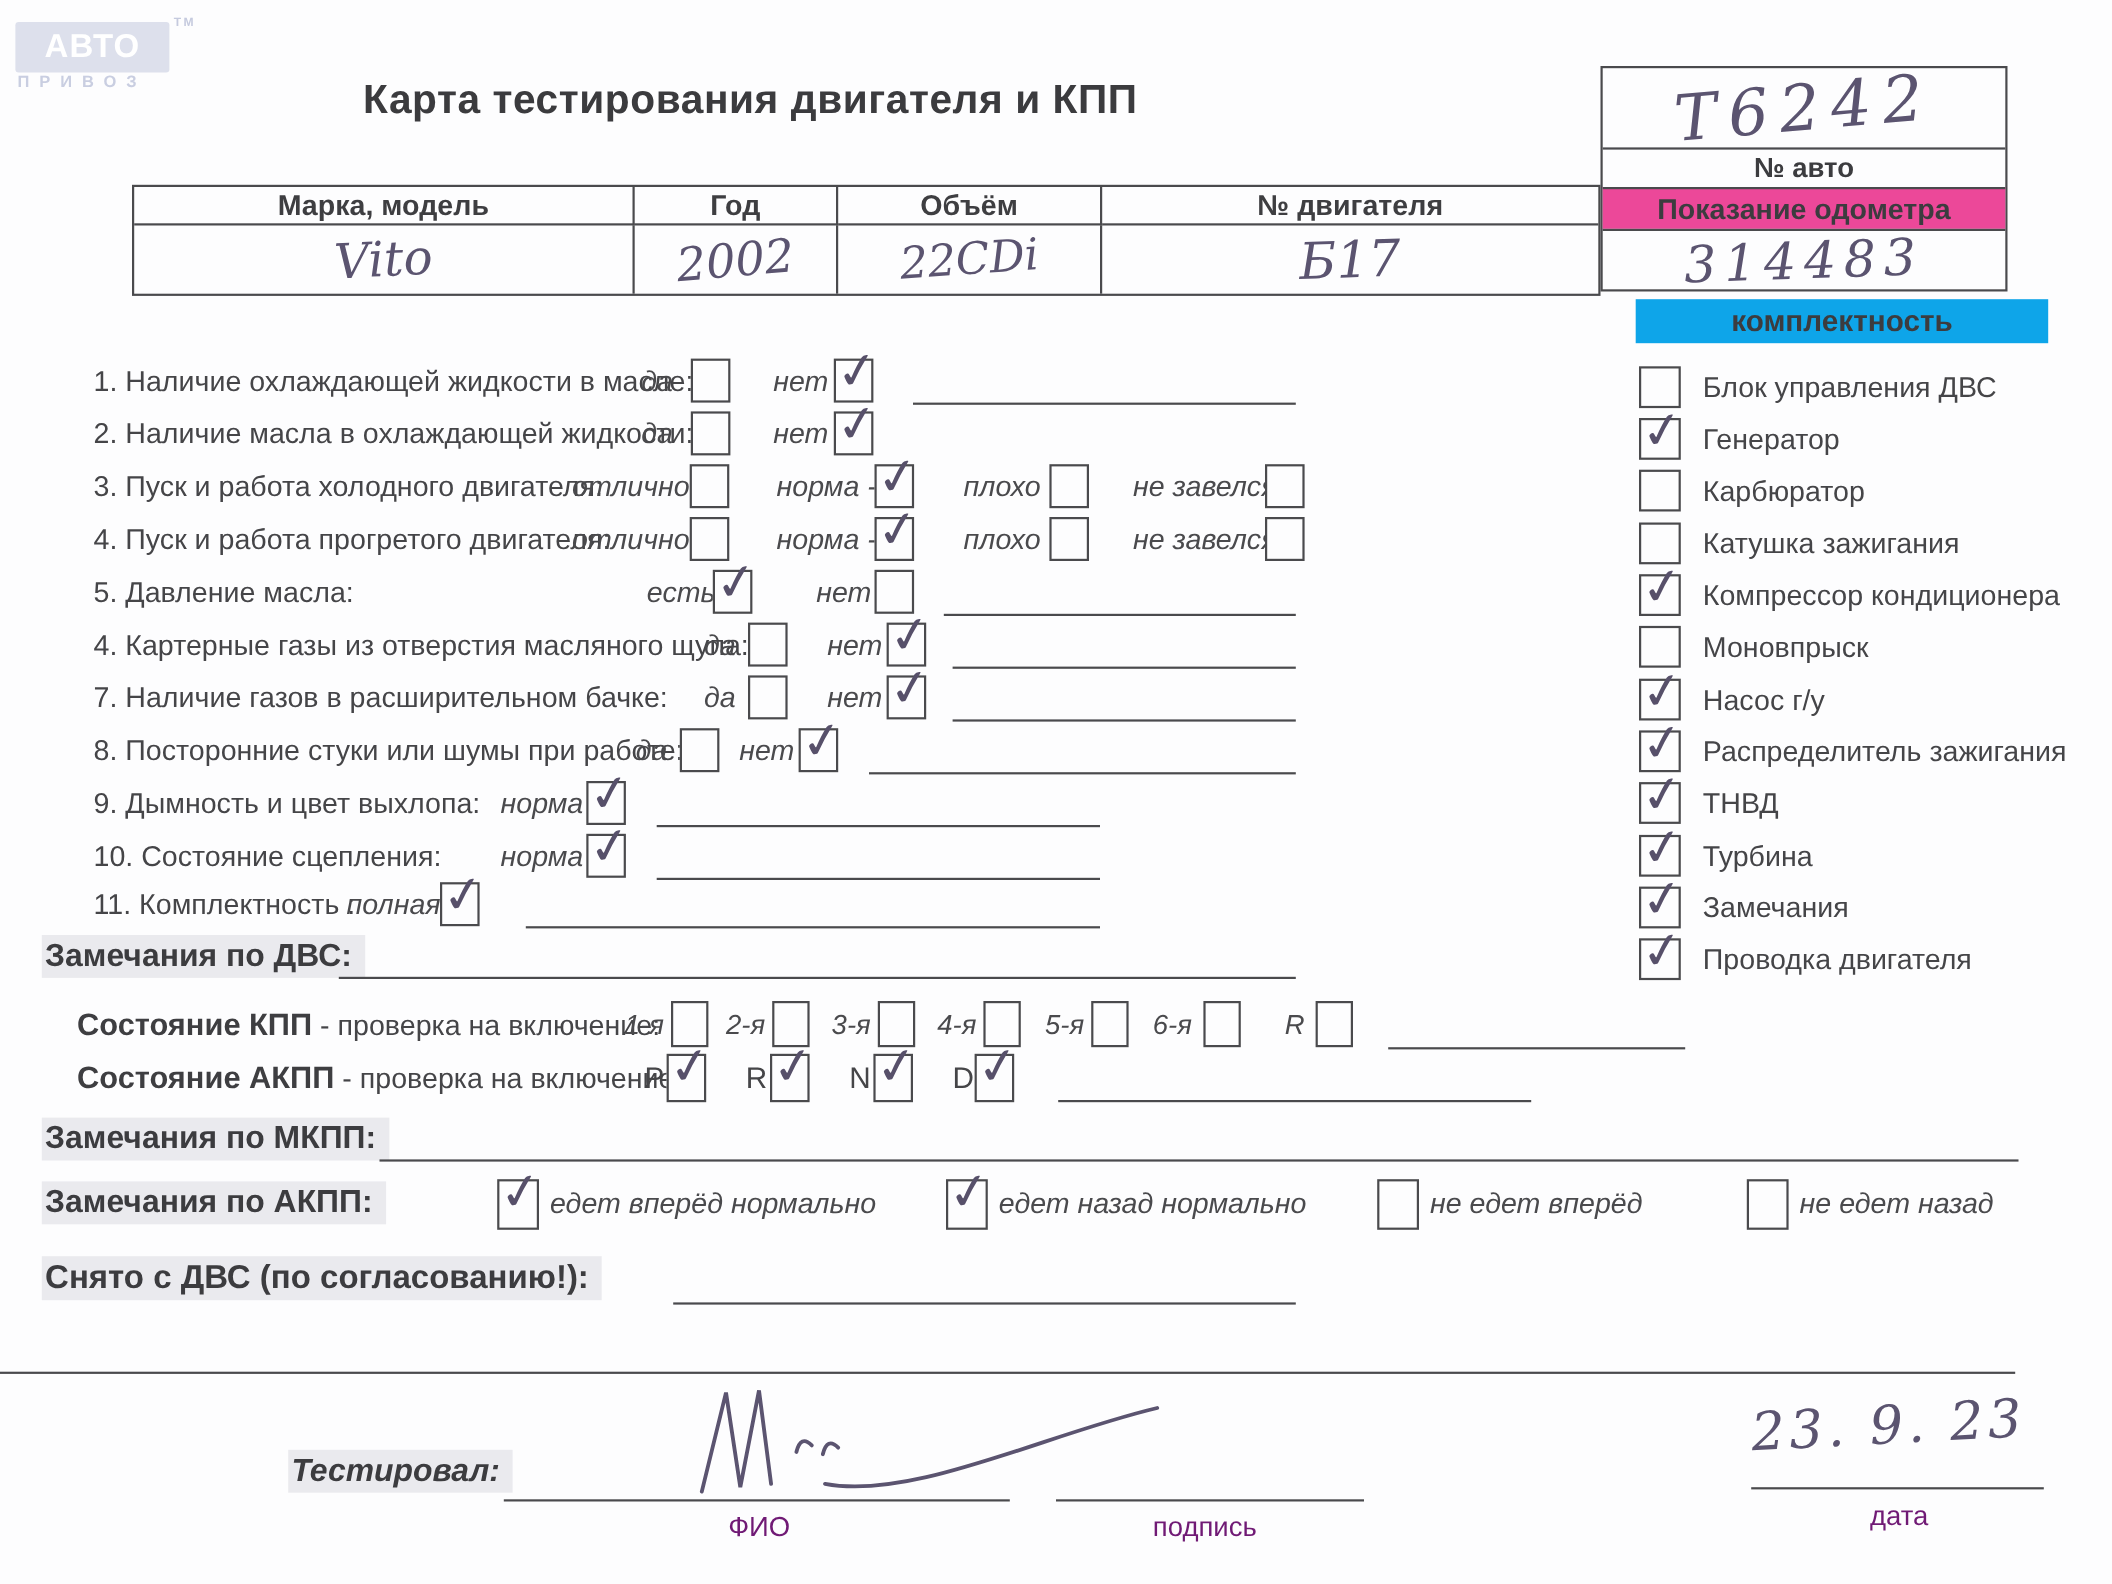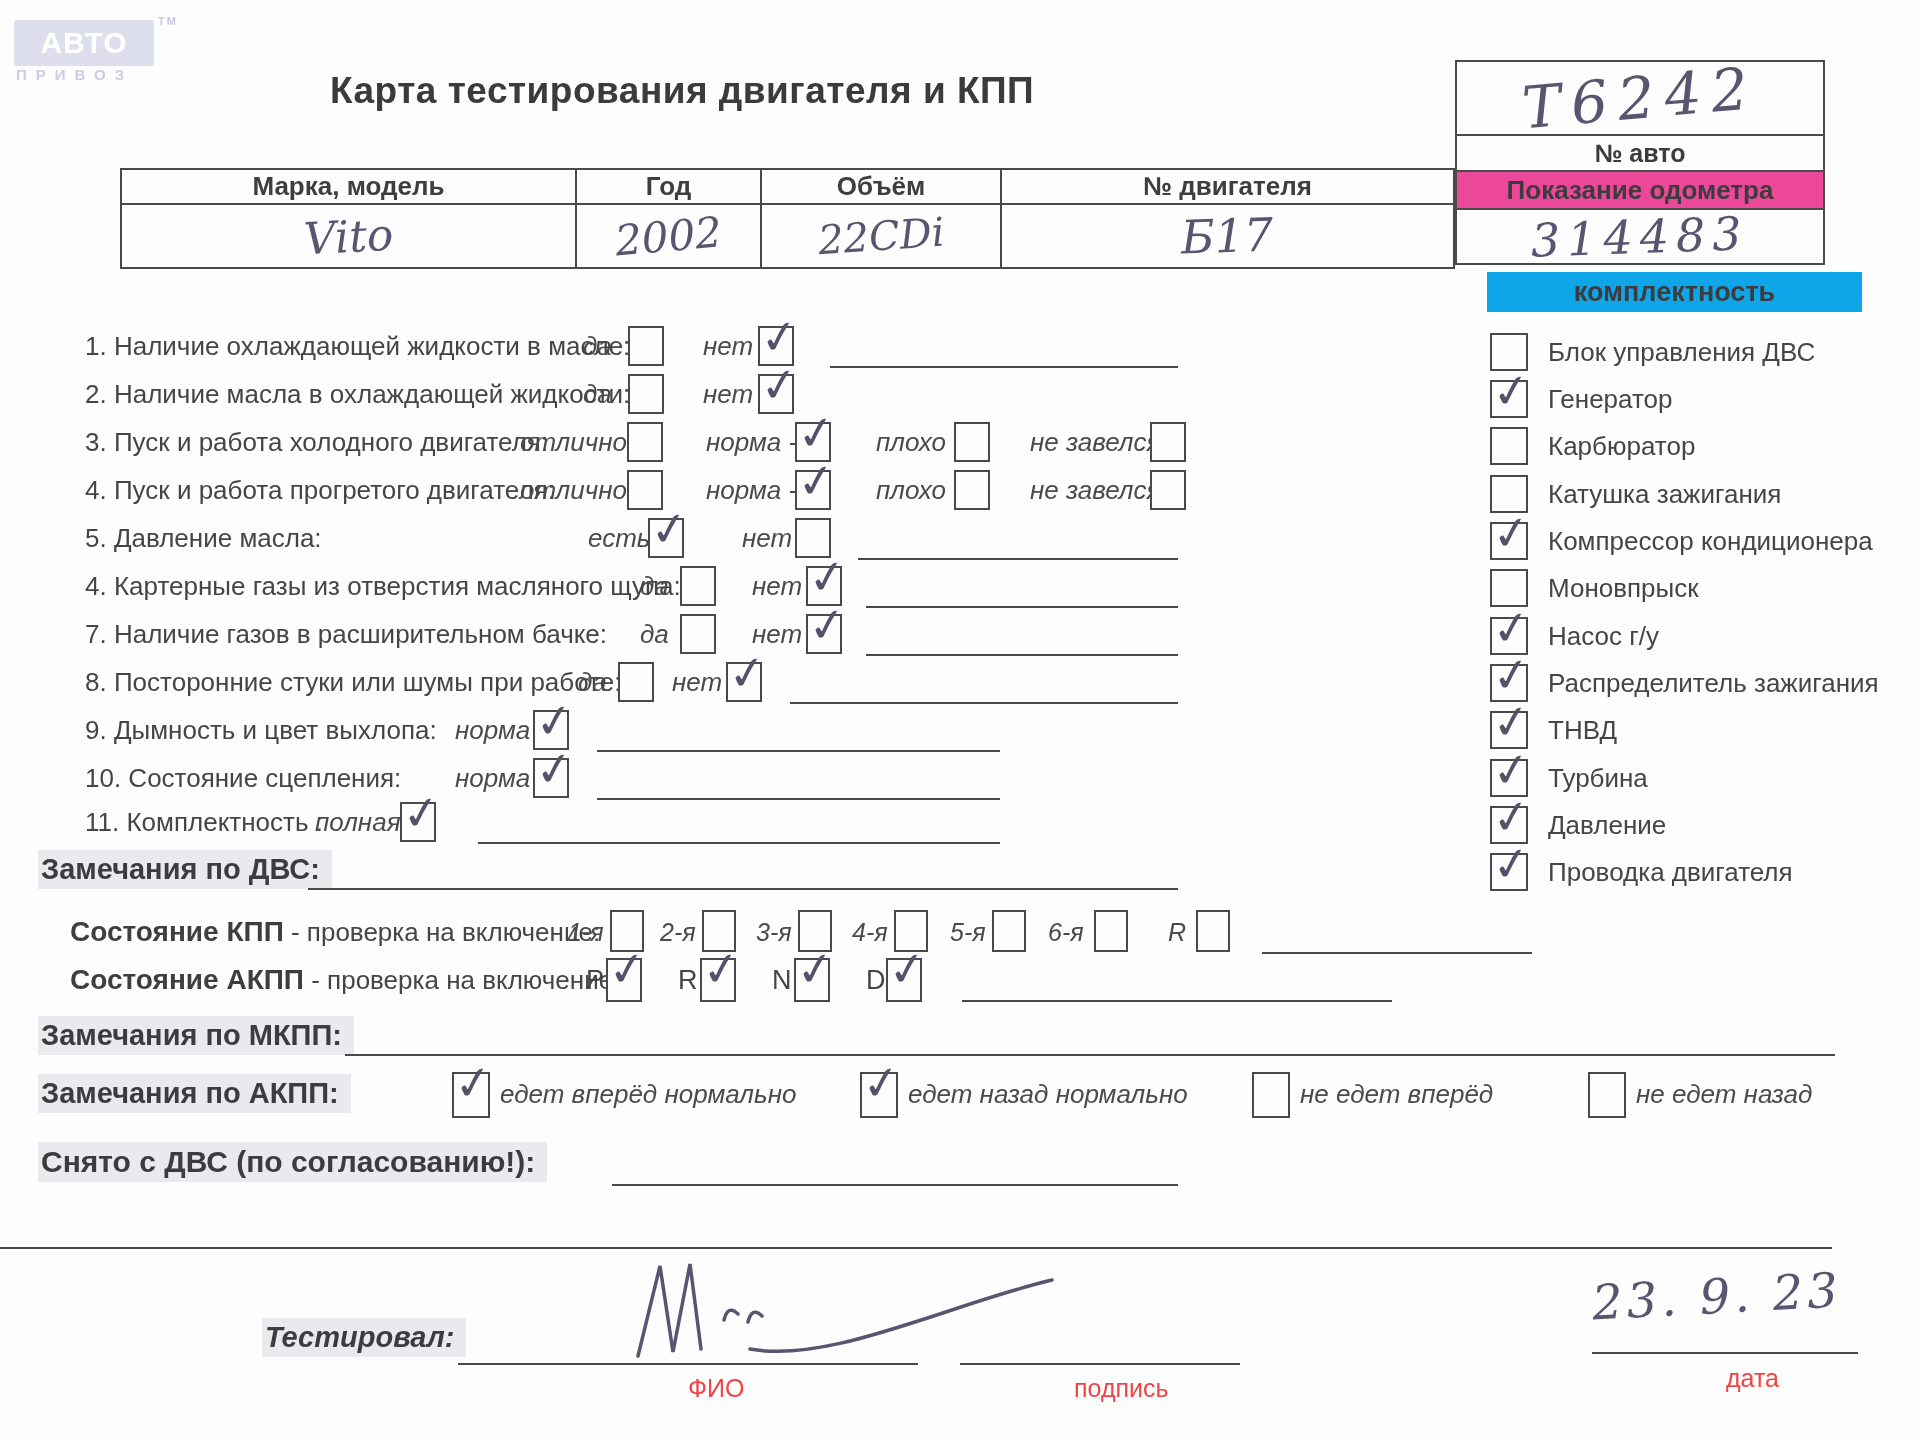--- a/index.html
+++ b/index.html
@@ -55,21 +55,21 @@
   .glabel { position:absolute; line-height:48px; font-size:25px; font-style:italic; color:#4a4a4d; white-space:nowrap; }
   .mletter { position:absolute; line-height:48px; font-size:27px; color:#454548; }
 
   
   .cband { position:absolute; left:1487px; top:272px; width:375px; height:40px; background:#0ea5e9;
     display:flex; align-items:center; justify-content:center; font-weight:bold; font-size:27px; color:#3c3c3f; }
   .citem { position:absolute; left:0; width:1920px; height:48px; }
   .cb2 { position:absolute; left:1490px; top:5px; width:38px; height:38px; border:2px solid #4a4a4d; background:#fdfdfe; }
   .clab { position:absolute; left:1548px; line-height:48px; font-size:26px; color:#454548; white-space:nowrap; }
 
-  .flabel { position:absolute; font-size:25px; color:#ef4444; white-space:nowrap;margin-left:26px; }
+  .flabel { position:absolute; font-size:25px; color:#701a75; white-space:nowrap; }
   .signature { position:absolute; left:600px; top:1252px; }
 </style>
 </head>
 <body>
 
 <div class="page">
 
   <div class="logo-box">
     <span class="logo-text">АВТО</span>
   </div>
@@ -396,21 +396,21 @@
   <div class="citem" style="top:754px;">
       <span class="cb2">
         <i class="mark">✓</i>
       </span>
       <span class="clab">Турбина</span>
     </div>
   <div class="citem" style="top:801px;">
       <span class="cb2">
         <i class="mark">✓</i>
       </span>
-      <span class="clab">Давление</span>
+      <span class="clab">Замечания</span>
     </div>
   <div class="citem" style="top:848px;">
       <span class="cb2">
         <i class="mark">✓</i>
       </span>
       <span class="clab">Проводка двигателя</span>
     </div>
 
   <div class="seclabel" style="left:262px; top:1318px; font-style:italic;">Тестировал:</div>
 

